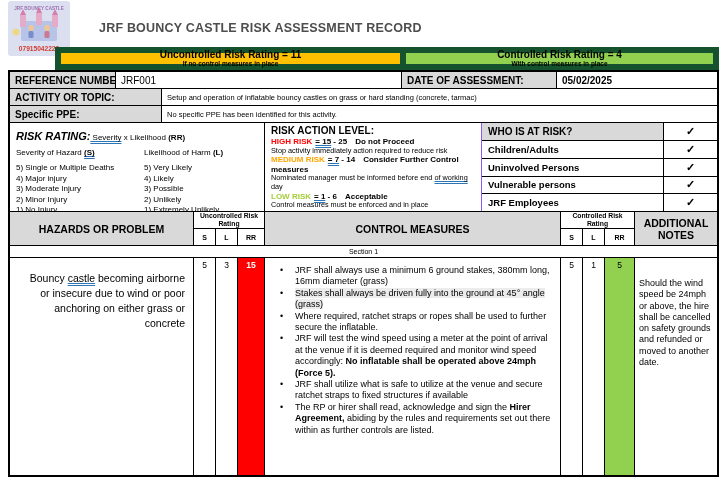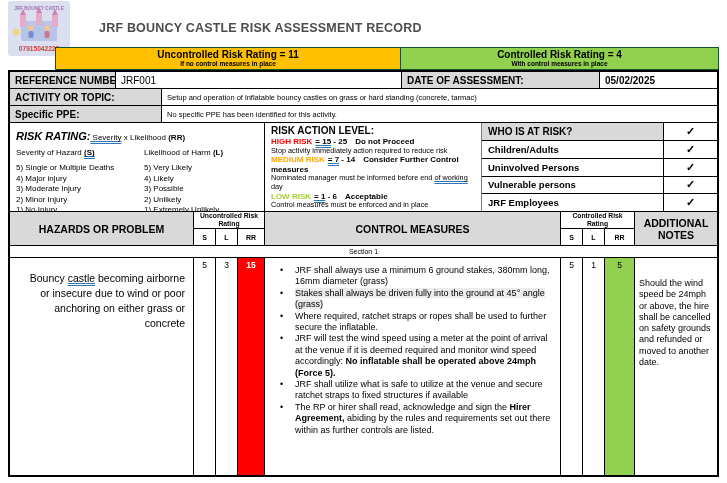--- a/index.html
+++ b/index.html
@@ -7,39 +7,39 @@
   .page { position:relative; width:727px; height:483px; background:#fff;
           font-family:"Liberation Sans", sans-serif; color:#000; overflow:hidden; }
 
   
   .logo { position:absolute; left:8px; top:1px; width:62px; height:55px; }
   .doc-title { position:absolute; left:99px; top:21px; font-size:12.5px; font-weight:bold;
                color:#4d4d4d; letter-spacing:.2px; }
 
   
   .banner-row { position:absolute; left:55px; top:47px; width:664px; height:23px; display:flex; }
-  .banner { border:1px solid #14532d; display:flex; flex-direction:column; justify-content:center; text-align:center; }
+  .banner { border:6px solid #14532d; display:flex; flex-direction:column; justify-content:center; text-align:center; }
   .banner-uncontrolled { width:345px; background:#FFC000; border-right:none; }
   .banner-controlled { width:319px; background:#92D050; }
   .banner-title { font-size:10px; font-weight:bold; line-height:11px; }
   .banner-sub { font-size:6.5px; font-weight:bold; line-height:8px; }
 
   
   .form { position:absolute; left:8px; top:70px; width:711px; height:407px;
           border:2px solid #000; display:flex; flex-direction:column; background:#fff; }
 
   .info-row { display:flex; height:17px; border-bottom:1px solid #000; flex:none; }
   .cell { border-right:1px solid #000; display:flex; align-items:center; padding:0 5px;
           overflow:hidden; white-space:nowrap; }
   .cell.last { border-right:none; }
   .label { background:#D9D9D9; font-weight:bold; font-size:10px; }
   .value { font-size:10px; }
   .value.small { font-size:7.5px; }
   .bold { font-weight:bold; }
-  .w106{width:106px;flex:none}.w286{width:286px;flex:none}.w165{width:198px;flex:none}
+  .w106{width:106px;flex:none}.w286{width:286px;flex:none}.w165{width:155px;flex:none}
   .w152{width:152px;flex:none}.grow{flex:1}
 
   
   .matrix { display:flex; height:89px; border-bottom:1px solid #000; flex:none; }
   .rating-col { width:255px; flex:none; border-right:1px solid #000; padding:3px 6px; overflow:hidden; }
   .action-col { width:217px; flex:none; border-right:1px solid #8b5cf6; padding:2px 6px; overflow:hidden; }
   .who-col { flex:1; display:flex; flex-direction:column; overflow:hidden; }
 
   .rr-title { font-size:11px; font-weight:bold;font-style:italic; }
   .rr-suffix { font-size:8px; }

